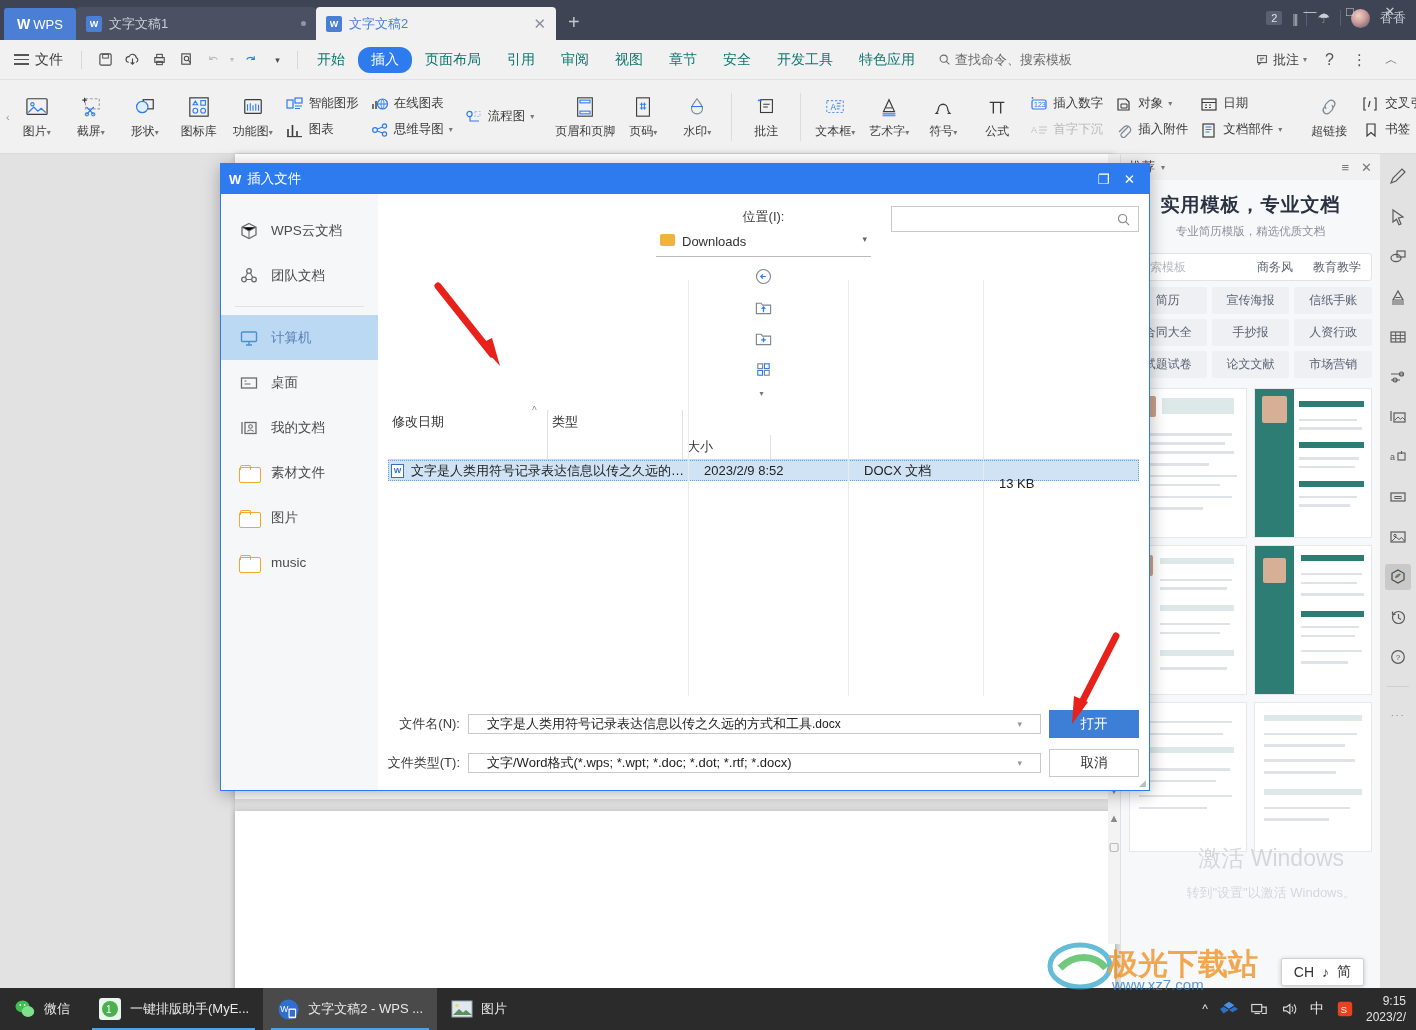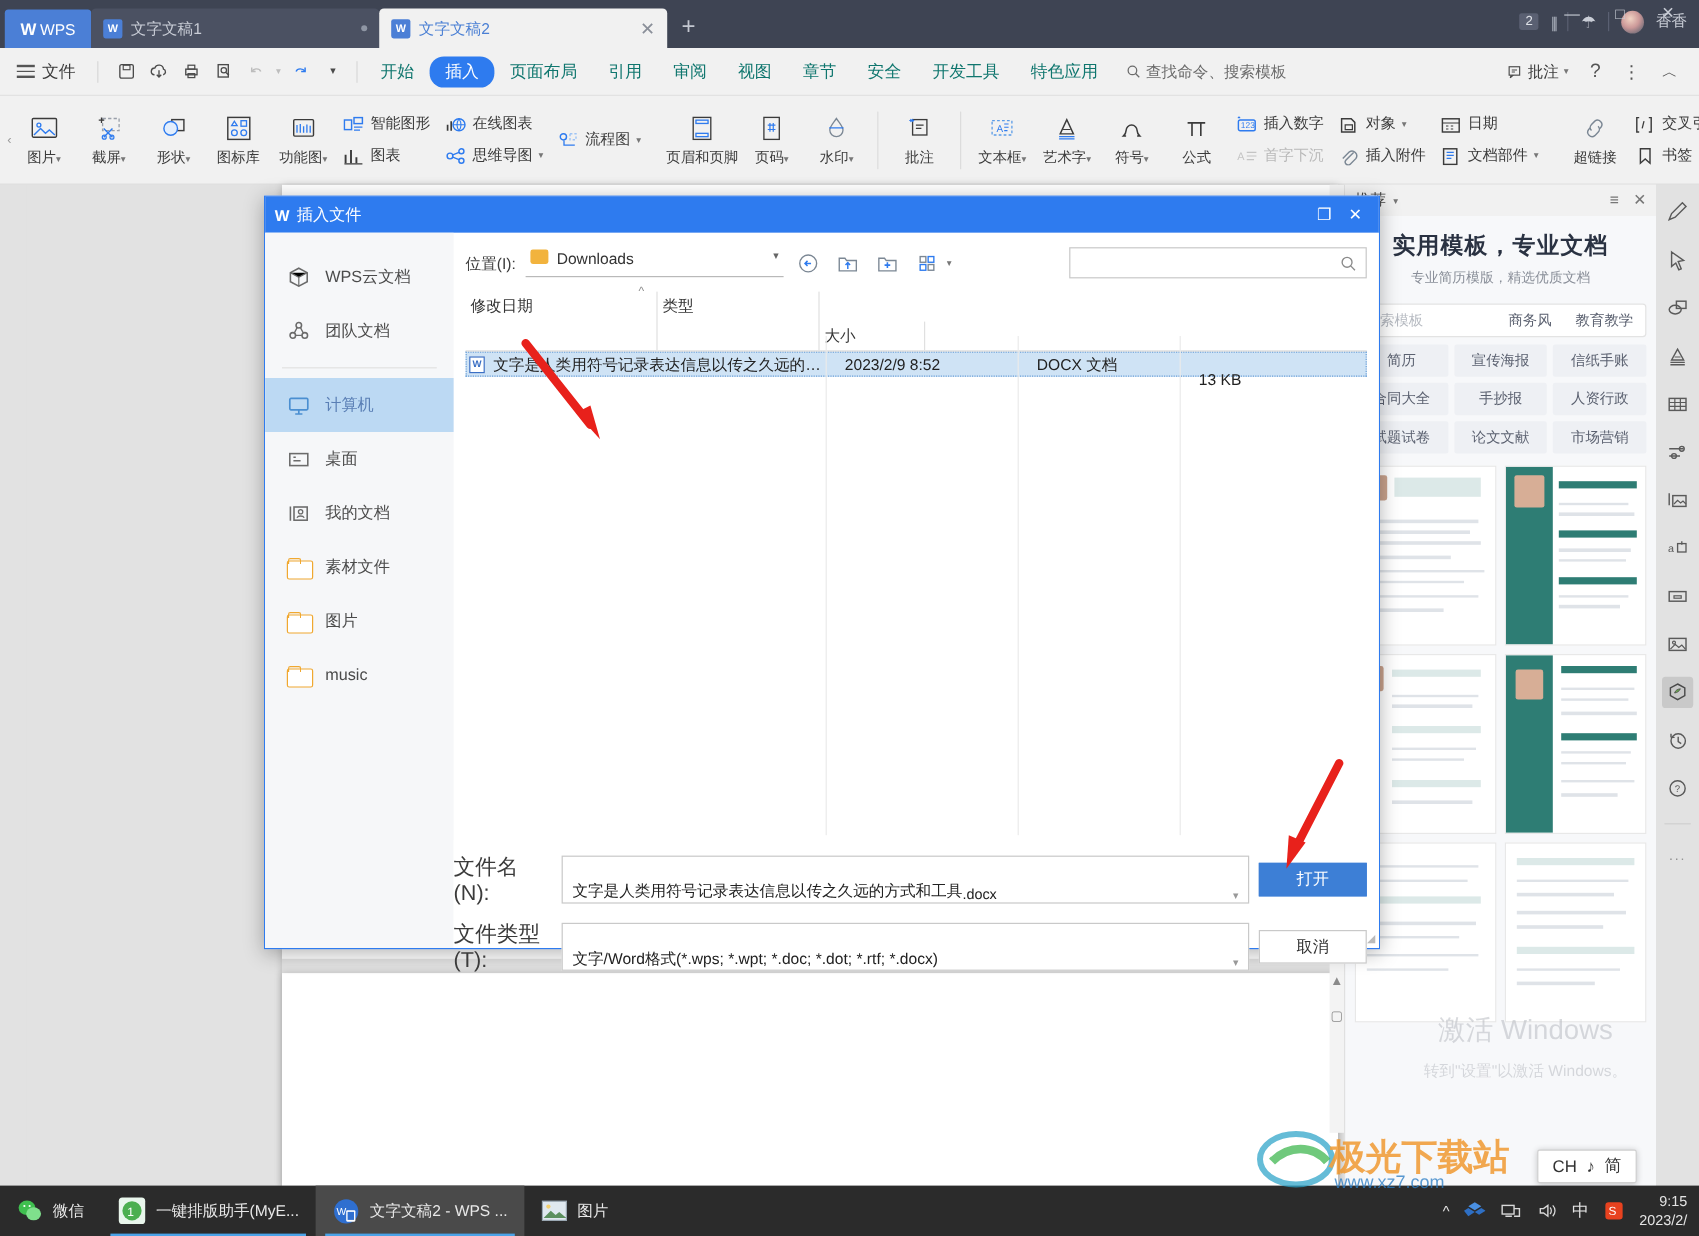--- a/index.html
+++ b/index.html
@@ -148,43 +148,43 @@
   .dlg-title .sp{ margin-left:auto; display:flex; gap:14px; padding-right:6px; }
   .dlg-body{ position:absolute; left:0; top:30px; width:928px; height:596px; background:#fff; display:flex;}
   .dlg-side{ width:157px; background:#f6f7f9; padding-top:14px; }
   .sideitem{ height:45px; display:flex;align-items:center;gap:12px;padding-left:18px;font-size:13.5px;color:#4b4b4b;}
   .sideitem.sel{ background:#bcd9f3; color:#5a7fb5;}
   .sidesep{ height:1px;background:#e2e2e2;margin:8px 14px;}
   .folder-ic{width:20px;height:16px;position:relative;}
   .folder-ic:before{content:'';position:absolute;left:0;top:2px;width:20px;height:14px;border:1.6px solid #f0a830;border-radius:2px;background:#fff;}
   .folder-ic:after{content:'';position:absolute;left:1px;top:0px;width:9px;height:4px;border:1.6px solid #f0a830;border-bottom:none;border-radius:2px 2px 0 0;}
   .dlg-main{ flex:1; position:relative; }
-  .loc-row{ display:flex; align-items:center; gap:8px; padding:14px 10px 0 10px;}
+  .loc-row{ display:flex; align-items:center; gap:8px; padding:14px 10px 0 10px;flex-direction:column;}
   .loc-label{ font-size:13px;color:#3b3b3b;}
   .loc-combo{ width:215px;height:23px;border:none;border-bottom:1px solid #b9b9b9;display:flex;align-items:flex-start;gap:7px;padding:0 4px;font-size:13px;color:#333;}
   .loc-combo .fold{width:15px;height:12px;background:#f2b33d;border-radius:2px;}
   .loc-combo .cv{margin-left:auto;font-size:9px;color:#666;}
   .navbtn{ width:25px;height:23px;display:flex;align-items:center;justify-content:center;}
   .dlg-search{ position:absolute; right:10px; top:12px; width:248px; height:26px; border:1px solid #c9c9c9; background:#fff;
      display:flex;align-items:center;justify-content:flex-end;padding-right:7px;}
   .list-hdr{ margin:12px 10px 0 10px; display:flex; border-bottom:1px solid #d6d6d6; font-size:13px;color:#333;position:relative;}
   .list-hdr .c{ padding:3px 4px; border-right:1px solid #e0e0e0;}
   .c-name{width:300px;} .c-date{width:160px;} .c-type{width:135px;} .c-size{width:88px;text-align:left;margin-top:25px;}
   .sortmark{ position:absolute; left:144px; top:-5px; color:#8a8a8a; font-size:10px;}
   .filerow{ margin:0 10px; display:flex; align-items:center; font-size:13px; color:#222; height:21px;
      background:#cfe3f5; border:1px dotted #6a9fd8;}
   .filerow .c{ padding:0 4px; overflow:hidden;white-space:nowrap;text-overflow:ellipsis;}
   .docic{ width:13px;height:14px;border:1px solid #3a6fc4;background:#fff;display:flex;align-items:center;justify-content:center;
      color:#3a6fc4;font-size:8px;font-weight:bold;margin:0 3px 0 2px;flex-shrink:0;}
   .listgrid{ position:absolute; left:10px; top:86px; right:10px; bottom:94px; }
   .vline{ position:absolute; top:0; bottom:0; width:1px; background:#eaeaea;}
   .bottomarea{ position:absolute; left:0; right:0; bottom:0; height:90px; background:#fff; padding:10px 10px 0 0;}
   .brow{ display:flex; align-items:center; gap:8px; margin-bottom:11px; }
-  .brow .lb{ width:82px; font-size:18px;color:#3b3b3b;}
-  .brow .inp{ flex:1; height:40px; border:1px solid #c9c9c9; display:flex;align-items:flex-end;padding:0 8px;font-size:13px;color:#222;background:#fff;}
+  .brow .lb{ width:82px; text-align:right; font-size:13px;color:#3b3b3b;}
+  .brow .inp{ flex:1; height:20px; border:1px solid #c9c9c9; display:flex;align-items:center;padding:0 18px;font-size:13px;color:#222;background:#fff;}
   .brow .inp .cv{margin-left:auto;color:#999;font-size:9px;}
   .brow .btn{ width:90px;height:28px;display:flex;align-items:center;justify-content:center;font-size:13.5px;}
   .btn-open{ background:#3d7fd6;color:#fff;border:1px solid #3d7fd6;}
   .btn-cancel{ background:#fff;color:#333;border:1px solid #c9c9c9;}
   .dotsz{position:absolute;right:3px;bottom:2px;color:#bbb;font-size:9px;}
   .ext{font-size:12px;}
 
   
   .arrow{ position:absolute; pointer-events:none; }
 

